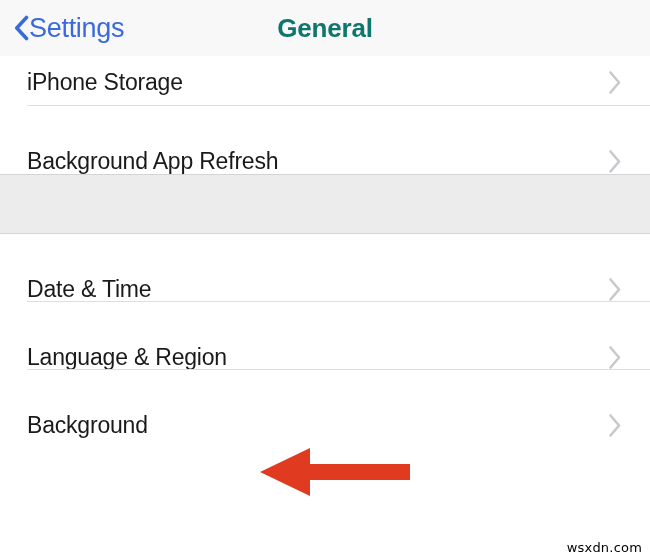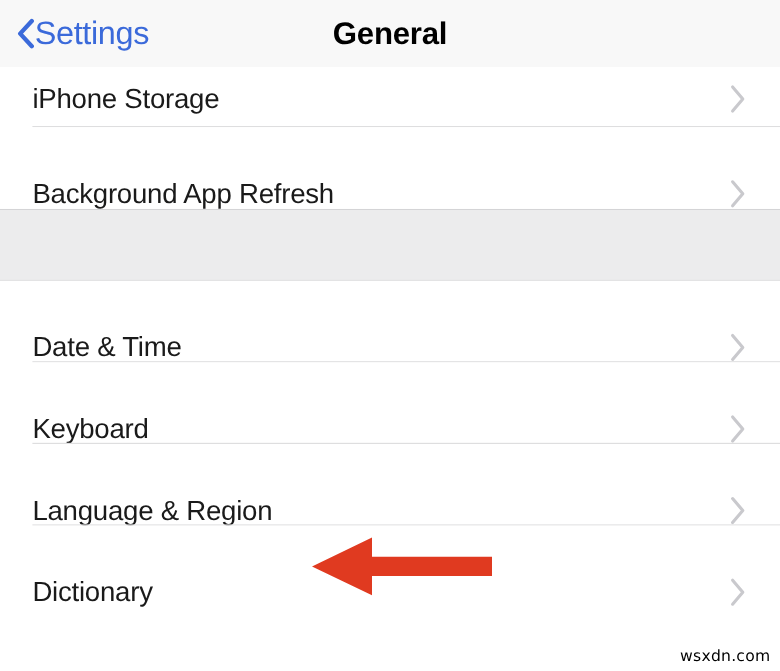--- a/index.html
+++ b/index.html
@@ -54,21 +54,21 @@
     line-height: 1;
   }
   .nav-title {
     position: absolute;
     left: 0;
     top: 8px;
     width: 650px;
     text-align: center;
     font-size: 26px;
     font-weight: bold;
-    color: #000000;
+    color: #0f766e;
     letter-spacing: -0.2px;
     line-height: 40px;
   }
 
   
   .table {
     position: absolute;
     left: 0;
     top: 56px;
     width: 650px;
@@ -199,35 +199,28 @@
     <div class="group">
       <div class="group-top-line"></div>
       <div class="row">
         <span class="row-label">Date &amp; Time</span>
         <svg class="row-chevron" viewBox="0 0 14 25" aria-hidden="true">
           <polyline points="2.5,2.5 11,12.5 2.5,22.5" fill="none" stroke="#c9c9cd" stroke-width="2.6" stroke-linecap="round" stroke-linejoin="round"></polyline>
         </svg>
         <div class="row-sep"></div>
       </div>
       <div class="row">
-        <span class="row-label">Keyboard</span>
+        <span class="row-label">Language &amp; Region</span>
         <svg class="row-chevron" viewBox="0 0 14 25" aria-hidden="true">
           <polyline points="2.5,2.5 11,12.5 2.5,22.5" fill="none" stroke="#c9c9cd" stroke-width="2.6" stroke-linecap="round" stroke-linejoin="round"></polyline>
         </svg>
         <div class="row-sep"></div>
       </div>
-      <div class="row">
-        <span class="row-label">Language &amp; Region</span>
-        <svg class="row-chevron" viewBox="0 0 14 25" aria-hidden="true">
-          <polyline points="2.5,2.5 11,12.5 2.5,22.5" fill="none" stroke="#c9c9cd" stroke-width="2.6" stroke-linecap="round" stroke-linejoin="round"></polyline>
-        </svg>
-        <div class="row-sep"></div>
-      </div>
       <div class="row last">
-        <span class="row-label">Dictionary</span>
+        <span class="row-label">Background</span>
         <svg class="row-chevron" viewBox="0 0 14 25" aria-hidden="true">
           <polyline points="2.5,2.5 11,12.5 2.5,22.5" fill="none" stroke="#c9c9cd" stroke-width="2.6" stroke-linecap="round" stroke-linejoin="round"></polyline>
         </svg>
       </div>
     </div>
 
   </div>
 
   <svg class="annot-arrow" viewBox="0 0 154 50" aria-hidden="true">
     <polygon points="2,25 52,1 52,17 152,17 152,33 52,33 52,49" fill="#e03a20"></polygon>

